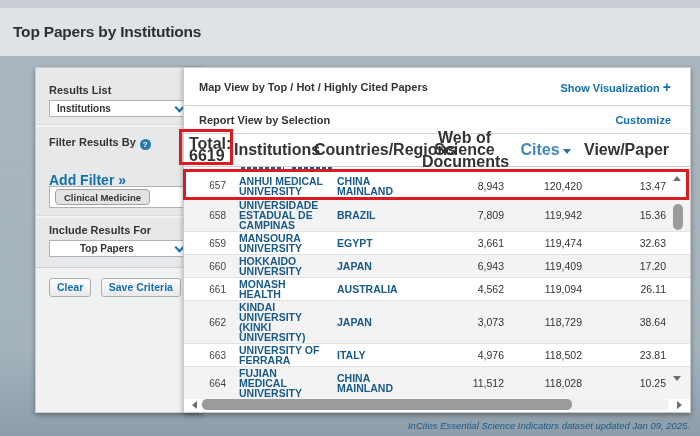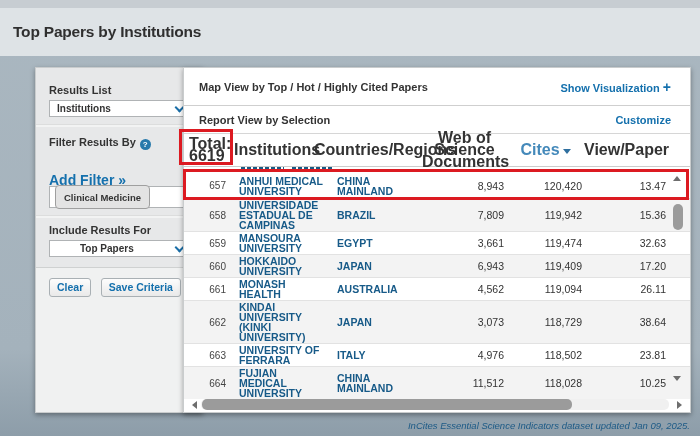--- a/index.html
+++ b/index.html
@@ -18,21 +18,21 @@
   .sb-label { font-size:11px; font-weight:bold; color:#333; }
   .sb-sep { position:absolute; left:0; right:0; height:3px; background:#f2f3f3; border-top:1px solid #dcdddd; }
   .dropdown { height:17px; background:#fff; border:1px solid #b0b3b5;
               display:flex; align-items:center; padding-left:7px; font-size:10px; font-weight:bold; color:#333; }
   .chev { position:absolute; right:7px; top:3px; width:7px; height:7px; border-left:2px solid #1b6fa8; border-bottom:2px solid #1b6fa8; transform:rotate(-45deg); }
   .help-icon { display:inline-block; width:11px; height:11px; border-radius:50%; background:#2779ab; color:#fff;
                font-size:8px; font-weight:bold; text-align:center; line-height:11px; vertical-align:-1px; margin-left:4px; }
   .filter-note { font-size:9px; font-style:italic; color:#8d8d8d; line-height:9.5px; white-space:pre-line; }
   .add-filter { font-size:14px; font-weight:bold; color:#1470ad; }
   .filter-input { height:22px; background:#fff; border:1px solid #b0b3b5; display:flex; align-items:center; padding:0 2px; }
-  .filter-tag { height:24px; background:#e3e3e3; border:1px solid #9f9f9f; border-radius:4px; font-size:9.5px; font-weight:bold;
+  .filter-tag { height:16px; background:#e3e3e3; border:1px solid #9f9f9f; border-radius:4px; font-size:9.5px; font-weight:bold;
                 color:#333; display:flex; align-items:center; padding:0 8px; margin-left:3px; }
   .sb-lower { position:absolute; left:0; right:0; top:199px; bottom:0; background:#f0f1f1; border-top:1px solid #cfd1d1; }
   .btn { display:inline-block; height:19px; border:1px solid #a9b0b4; border-radius:3px; background:linear-gradient(180deg,#fdfdfd,#e9e9e9);
          font-size:10.5px; font-weight:bold; color:#1470ad; line-height:17px; padding:0 7px; }
   .sb-buttons { position:absolute; left:13px; top:209px; }
   .sb-buttons .btn + .btn { margin-left:5px; }
   .sb-abs { position:absolute; left:13px; right:11px; }
 
   
   .map-row { height:38px; border-bottom:1px solid #cfcfcf; display:flex; align-items:center; padding:0 19px 0 15px; }

